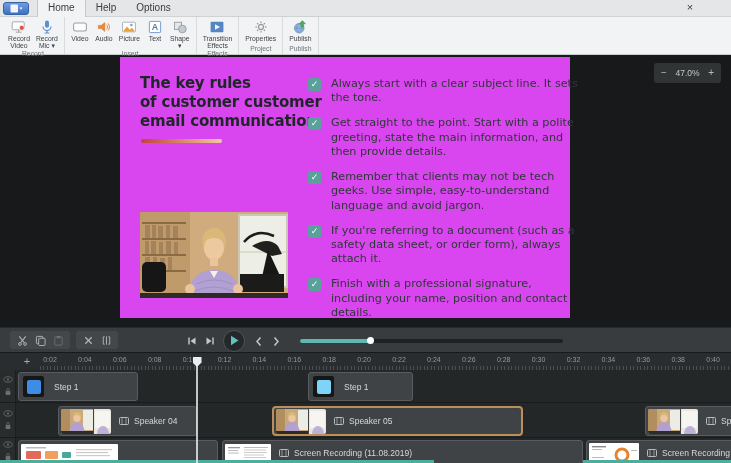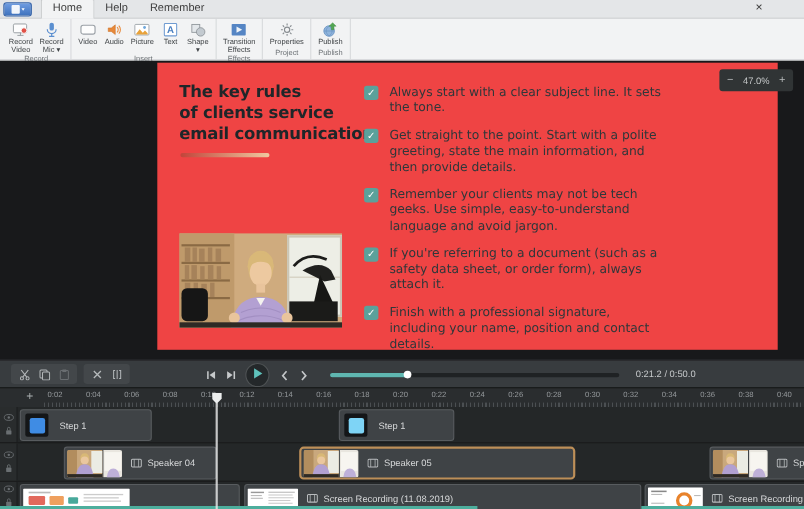--- a/index.html
+++ b/index.html
@@ -18,21 +18,21 @@
 .rgroup{display:flex;flex-direction:column;border-right:1px solid #d8dadc;padding:0 3px}
 .rgroup-btns{display:flex;flex:1;align-items:flex-start}
 .rbtn{display:flex;flex-direction:column;align-items:center;padding:1px 3px 0;min-width:24px}
 .ricon{height:17px;display:flex;align-items:center}
 .ricon svg{width:16px;height:16px;display:block}
 .rlabel{font-size:6.8px;line-height:7.2px;color:#3f4346;text-align:center}
 .rgroup-label{font-size:6.8px;color:#6d7276;text-align:center;padding:1px 0 2px}
 
 
 .canvas{position:absolute;top:55px;left:0;width:731px;height:272px;background:#18191b}
-.slide{position:absolute;left:143px;top:2px;width:564px;height:261px;background:#ef4444}
+.slide{position:absolute;left:120px;top:2px;width:450px;height:261px;background:#d946ef}
 .slide-title{position:absolute;left:20px;top:17px;font-family:"DejaVu Sans",sans-serif;font-size:15px;font-weight:bold;line-height:1.26;color:#1f2629;letter-spacing:-0.2px}
 .title-underline{position:absolute;left:21px;top:82px;width:81px;height:3.5px;border-radius:2px}
 .person{position:absolute;left:20px;top:155px;width:148px;height:86px}
 .person svg{display:block;width:100%;height:100%}
 .bullets{position:absolute;left:188px;top:20px;width:272px}
 .bullet{display:flex;gap:10px;margin-bottom:11px}
 .bcheck{width:13px;height:13px;border-radius:2.5px;color:#fff;font-size:9px;line-height:13px;text-align:center;flex:none;margin-top:1px}
 .btext{font-family:"DejaVu Sans",sans-serif;font-size:11.2px;line-height:1.27;color:#30373a}
 .zoompill{position:absolute;right:10px;top:8px;width:67px;height:20px;background:#303435;border-radius:3px;display:flex;align-items:center;justify-content:space-between;padding:0 7px}
 .zoombtn{font-size:10px;color:#b9bcbe;line-height:20px}
@@ -94,21 +94,21 @@
     <div class="tabbar">
       <div class="appbtn">
         <svg width="13" height="9" viewBox="0 0 13 9">
             <rect x="0.5" y="0.5" width="7.5" height="8" rx="1" fill="#fff" opacity="0.92"></rect>
             <path d="M9.5 3.5h3L11 5.8z" fill="#fff"></path>
           </svg>
       </div>
       <div id="tabs" style="display:flex;align-items:flex-end">
           <div class="tab active">Home</div>
           <div class="tab">Help</div>
-          <div class="tab">Remember</div>
+          <div class="tab">Options</div>
         </div>
       <div class="closebtn">×</div>
     </div>
     <div class="toolbar" id="ribbon-groups">
         <div class="rgroup">
     <div class="rgroup-btns">
             <div class="rbtn">
     <div class="ricon">
                 <svg viewBox="0 0 20 20">
                   <rect x="1.5" y="3.5" width="15" height="10" rx="1.5" fill="#fdfdfd" stroke="#8f959a"></rect>
@@ -250,21 +250,21 @@
           </div>
     <div class="rgroup-label">Publish</div>
   </div>
       </div>
   </div>
 
   <div class="canvas">
     <div class="slide">
       <div class="slide-title" id="slide-title">
           <div>The key rules</div>
-          <div>of clients service</div>
+          <div>of customer customer</div>
           <div>email communication</div>
         </div>
       <div class="title-underline" id="title-underline" style="background: linear-gradient(90deg, rgb(194, 68, 58), rgb(239, 201, 160));"></div>
       <div class="person">
         <svg viewBox="0 0 148 86" preserveAspectRatio="none">
           <rect width="148" height="86" fill="#cfab7e"></rect>
           <rect width="50" height="86" fill="#bf9a6b"></rect>
           <g fill="#8a6a44">
               <rect x="2" y="10" width="44" height="2"></rect>
               <rect x="2" y="26" width="44" height="2"></rect>
@@ -314,21 +314,21 @@
           <div class="bullet">
     <div class="bcheck" style="background: rgb(91, 161, 155);">✓</div>
     <div class="btext">Always start with a clear subject line. It sets the tone.</div>
   </div>
           <div class="bullet">
     <div class="bcheck" style="background: rgb(91, 161, 155);">✓</div>
     <div class="btext">Get straight to the point. Start with a polite greeting, state the main information, and then provide details.</div>
   </div>
           <div class="bullet">
     <div class="bcheck" style="background: rgb(91, 161, 155);">✓</div>
-    <div class="btext">Remember your clients may not be tech geeks. Use simple, easy-to-understand language and avoid jargon.</div>
+    <div class="btext">Remember that clients may not be tech geeks. Use simple, easy-to-understand language and avoid jargon.</div>
   </div>
           <div class="bullet">
     <div class="bcheck" style="background: rgb(91, 161, 155);">✓</div>
     <div class="btext">If you're referring to a document (such as a safety data sheet, or order form), always attach it.</div>
   </div>
           <div class="bullet">
     <div class="bcheck" style="background: rgb(91, 161, 155);">✓</div>
     <div class="btext">Finish with a professional signature, including your name, position and contact details.</div>
   </div>
         </div>
@@ -421,21 +421,20 @@
             <svg width="7" height="11" viewBox="0 0 7 11">
               <path d="M1.5 1.5L5 5.5l-3.5 4" fill="none" stroke="#c3c6c8" stroke-width="1.5"></path>
             </svg>
           </span>
         </div>
     </div>
     <div id="slider">
       <div id="slider-fill" style="width: 27%; background: rgb(95, 183, 177);"></div>
       <div id="slider-handle" style="left: 27%;"></div>
     </div>
-    <div id="time">0:21.2 / 0:50.0</div>
   </div>
 
   <div id="ruler">
     <div id="add-track">+</div>
     <div id="ruler-ticks">
         <span class="tick" style="left: 50px;">0:02</span>
         <span class="tick" style="left: 84.9px;">0:04</span>
         <span class="tick" style="left: 119.8px;">0:06</span>
         <span class="tick" style="left: 154.7px;">0:08</span>
         <span class="tick" style="left: 189.6px;">0:10</span>

